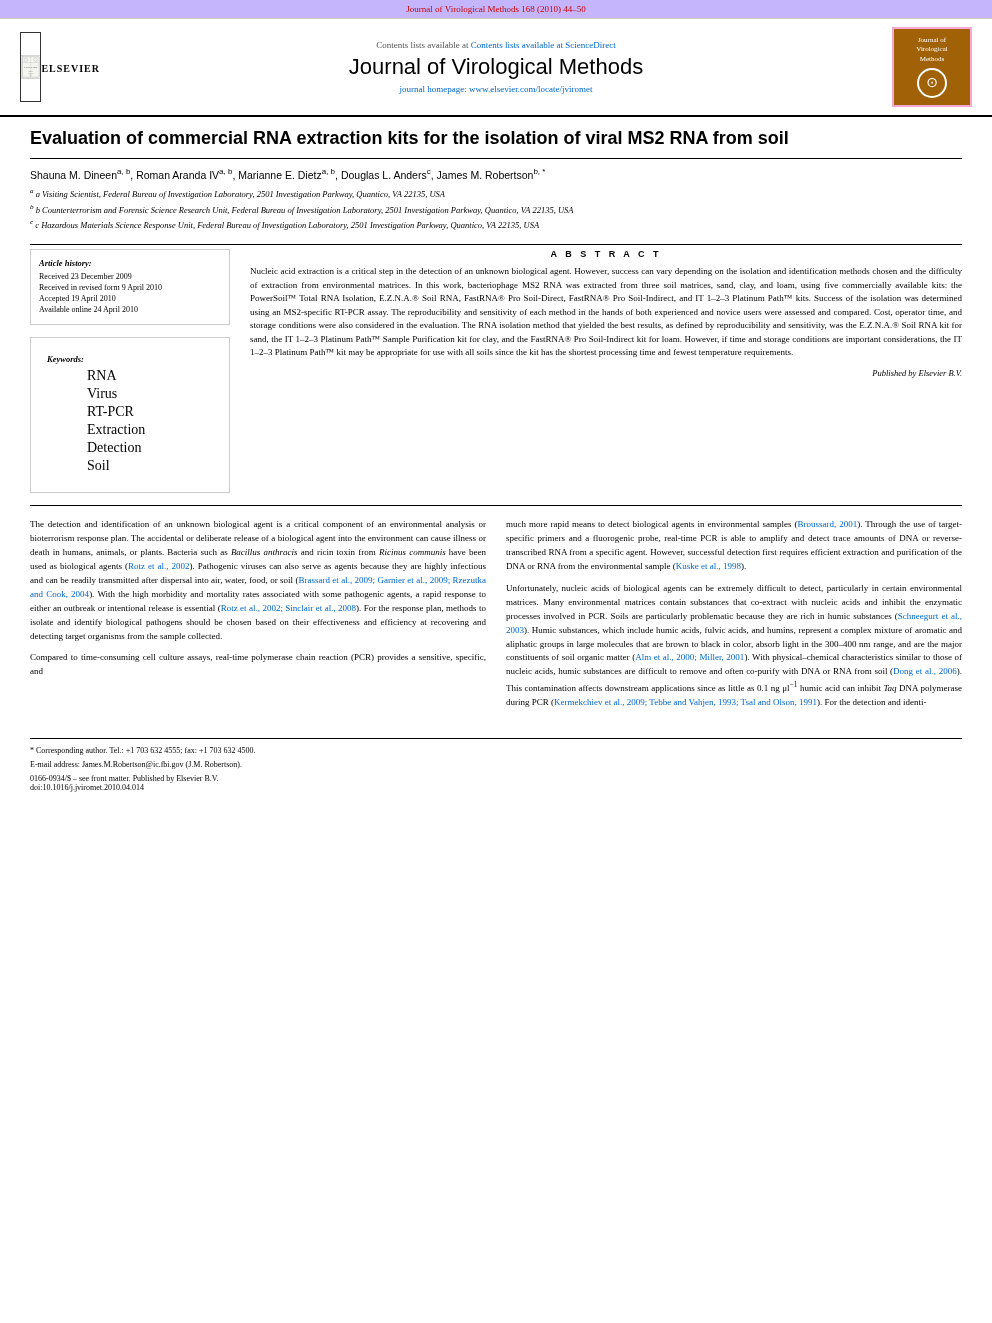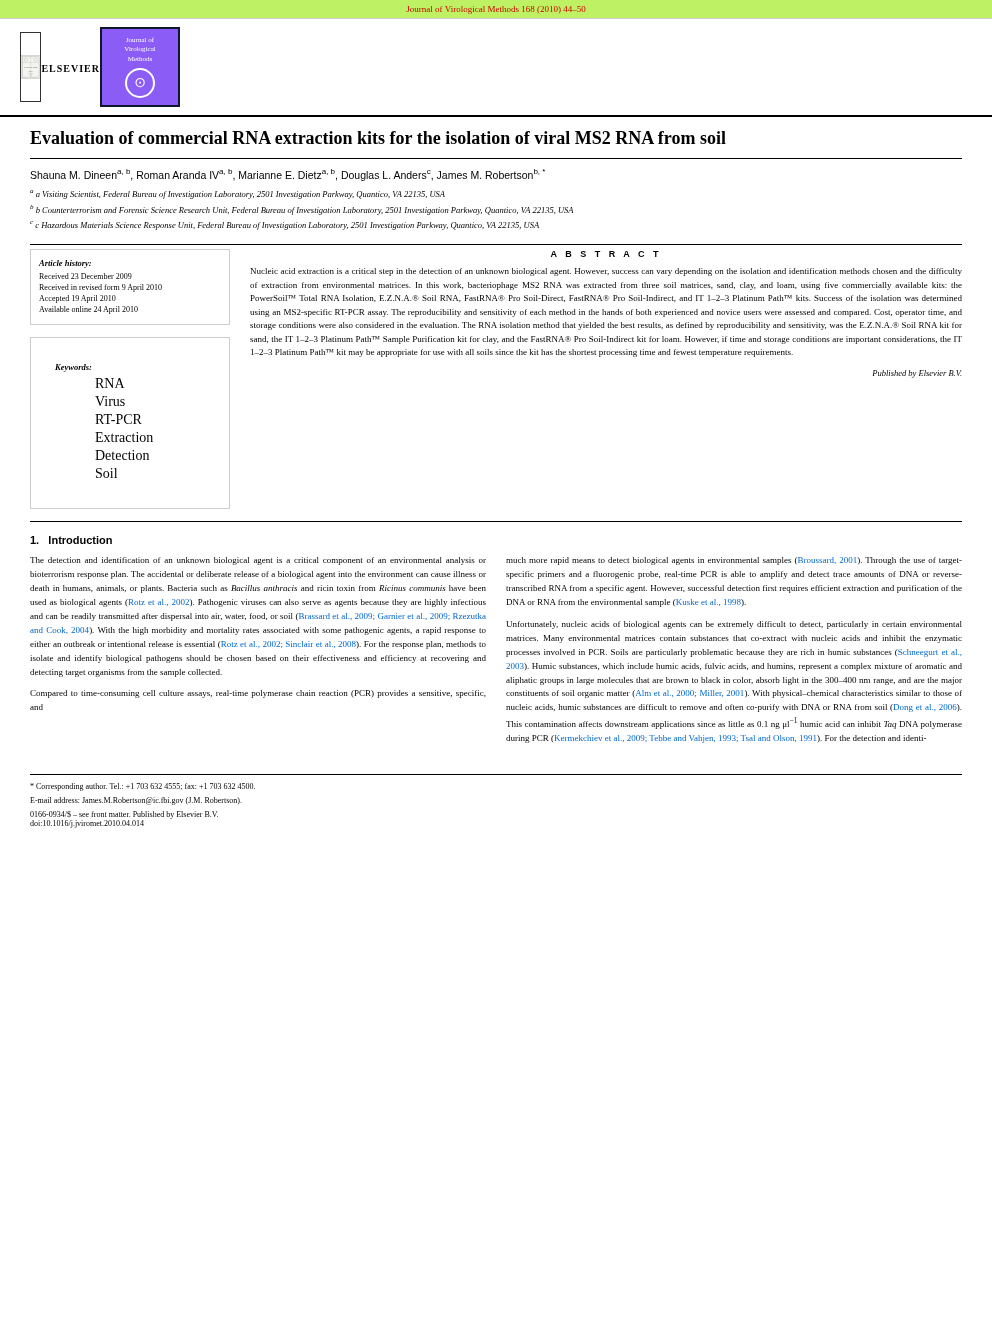--- a/index.html
+++ b/index.html
@@ -6,21 +6,21 @@
     body {
       font-family: Times New Roman, serif;
       font-size: 10px;
       background: #fff;
       width: 992px;
       min-height: 1323px;
       color: #000;
     }
 
     .top-bar {
-      background: #bef264;
+      background: #c4b5fd;
       border-bottom: 1px solid #ccc;
       text-align: center;
       padding: 4px 0;
       font-size: 9px;
       color: #c00;
     }
 
     .header-section {
       display: flex;
       align-items: center;
@@ -81,28 +81,28 @@
 
     .homepage-line {
       font-size: 9px;
       color: #0066cc;
       margin-top: 4px;
     }
 
     .journal-logo-right {
       width: 80px;
       height: 80px;
-      border: 2px solid #0f172a;
+      border: 2px solid #f9a8d4;
       display: flex;
       flex-direction: column;
       align-items: center;
       justify-content: center;
       font-size: 7px;
       color: #fff;
-      background: #8b5cf6;
+      background: #a16207;
       padding: 4px;
       text-align: center;
     }
 
     .journal-logo-right .jvm-text {
       font-size: 7px;
       line-height: 1.3;
     }
 
     .journal-logo-right .circle-icon {
@@ -117,21 +117,21 @@
       font-size: 14px;
     }
 
     .article-body {
       padding: 10px 30px;
     }
 
     .article-title {
       font-size: 18px;
       font-weight: bold;
-      font-family: Liberation Serif, serif;
+      font-family: Liberation Sans, sans-serif;
       line-height: 1.3;
       margin-bottom: 8px;
       border-bottom: 1px solid #000;
       padding-bottom: 8px;
     }
 
     .authors {
       font-size: 10.5px;
       margin-bottom: 6px;
       font-family: Arial, sans-serif;
@@ -182,21 +182,21 @@
       margin-bottom: 4px;
     }
 
     .article-history p {
       margin-bottom: 2px;
       font-size: 8px;
     }
 
     .keywords-box {
       border: 1px solid #ccc;
-      padding: 24px;
+      padding: 16px;
       font-size: 8.5px;
     }
 
     .keywords-box h4 {
       font-size: 8.5px;
       font-style: italic;
       font-weight: bold;
       margin-bottom: 4px;
     }
 
@@ -306,20 +306,27 @@
         <text x="28" y="36" text-anchor="middle" font-size="8" fill="#333">ELSEVIER</text>
         <text x="28" y="48" text-anchor="middle" font-size="5" fill="#555">TREE</text>
         <line x1="20" y1="52" x2="36" y2="52" stroke="#555" stroke-width="0.5"></line>
         <line x1="24" y1="56" x2="32" y2="56" stroke="#555" stroke-width="0.5"></line>
         <line x1="26" y1="60" x2="30" y2="60" stroke="#555" stroke-width="0.5"></line>
       </svg>
     </div>
     <div class="elsevier-text">ELSEVIER</div>
   </div>
 
+  <div class="journal-title-center">
+    <div class="contents-line">
+      Contents lists available at <span style="color:#0066cc;">Contents lists available at ScienceDirect</span>
+    </div>
+    <div class="journal-main-title">Journal of Virological Methods</div>
+    <div class="homepage-line">journal homepage: www.elsevier.com/locate/jviromet</div>
+  </div>
 
   <div class="journal-logo-right">
     <div class="jvm-text">
       <span>Journal of</span><br>
       <span>Virological</span><br>
       <span>Methods</span>
     </div>
     <div class="circle-icon">⊙</div>
   </div>
 </div>
@@ -365,24 +372,20 @@
       <div class="abstract-section">
         <h3>A B S T R A C T</h3>
         <p class="intro-para">Nucleic acid extraction is a critical step in the detection of an unknown biological agent. However, success can vary depending on the isolation and identification methods chosen and the difficulty of extraction from environmental matrices. In this work, bacteriophage MS2 RNA was extracted from three soil matrices, sand, clay, and loam, using five commercially available kits: the PowerSoil™ Total RNA Isolation, E.Z.N.A.® Soil RNA, FastRNA® Pro Soil-Direct, FastRNA® Pro Soil-Indirect, and IT 1–2–3 Platinum Path™ kits. Success of the isolation was determined using an MS2-specific RT-PCR assay. The reproducibility and sensitivity of each method in the hands of both experienced and novice users were assessed and compared. Cost, operator time, and storage conditions were also considered in the evaluation. The RNA isolation method that yielded the best results, as defined by reproducibility and sensitivity, was the E.Z.N.A.® Soil RNA kit for sand, the IT 1–2–3 Platinum Path™ Sample Purification kit for clay, and the FastRNA® Pro Soil-Indirect kit for loam. However, if time and storage conditions are important considerations, the IT 1–2–3 Platinum Path™ kit may be appropriate for use with all soils since the kit has the shortest processing time and fewest temperature requirements.</p>
         <div class="published-by">Published by Elsevier B.V.</div>
       </div>
     </div>
   </div>
 
   <div class="divider"></div>
 
-  <div class="section-title">
-    <span>1.</span> &nbsp;
-    <span>Introduction</span>
-  </div>
 
   <div class="intro-section">
     <div class="intro-left">
       <p class="intro-para">
         The detection and identification of an unknown biological agent is a critical component of an environmental analysis or bioterrorism response plan. The accidental or deliberate release of a biological agent into the environment can cause illness or death in humans, animals, or plants. Bacteria such as <em>Bacillus anthracis</em> and ricin toxin from <em>Ricinus communis</em> have been used as biological agents (<span class="cite">Rotz et al., 2002</span>). Pathogenic viruses can also serve as agents because they are highly infectious and can be readily transmitted after dispersal into air, water, food, or soil (<span class="cite">Brassard et al., 2009; Garnier et al., 2009; Rzezutka and Cook, 2004</span>). With the high morbidity and mortality rates associated with some pathogenic agents, a rapid response to either an outbreak or intentional release is essential (<span class="cite">Rotz et al., 2002; Sinclair et al., 2008</span>). For the response plan, methods to isolate and identify biological pathogens should be chosen based on their effectiveness and efficiency at recovering and detecting target organisms from the sample collected.
       </p>
       <p class="intro-para">
         Compared to time-consuming cell culture assays, real-time polymerase chain reaction (PCR) provides a sensitive, specific, and
       </p>
     </div>

